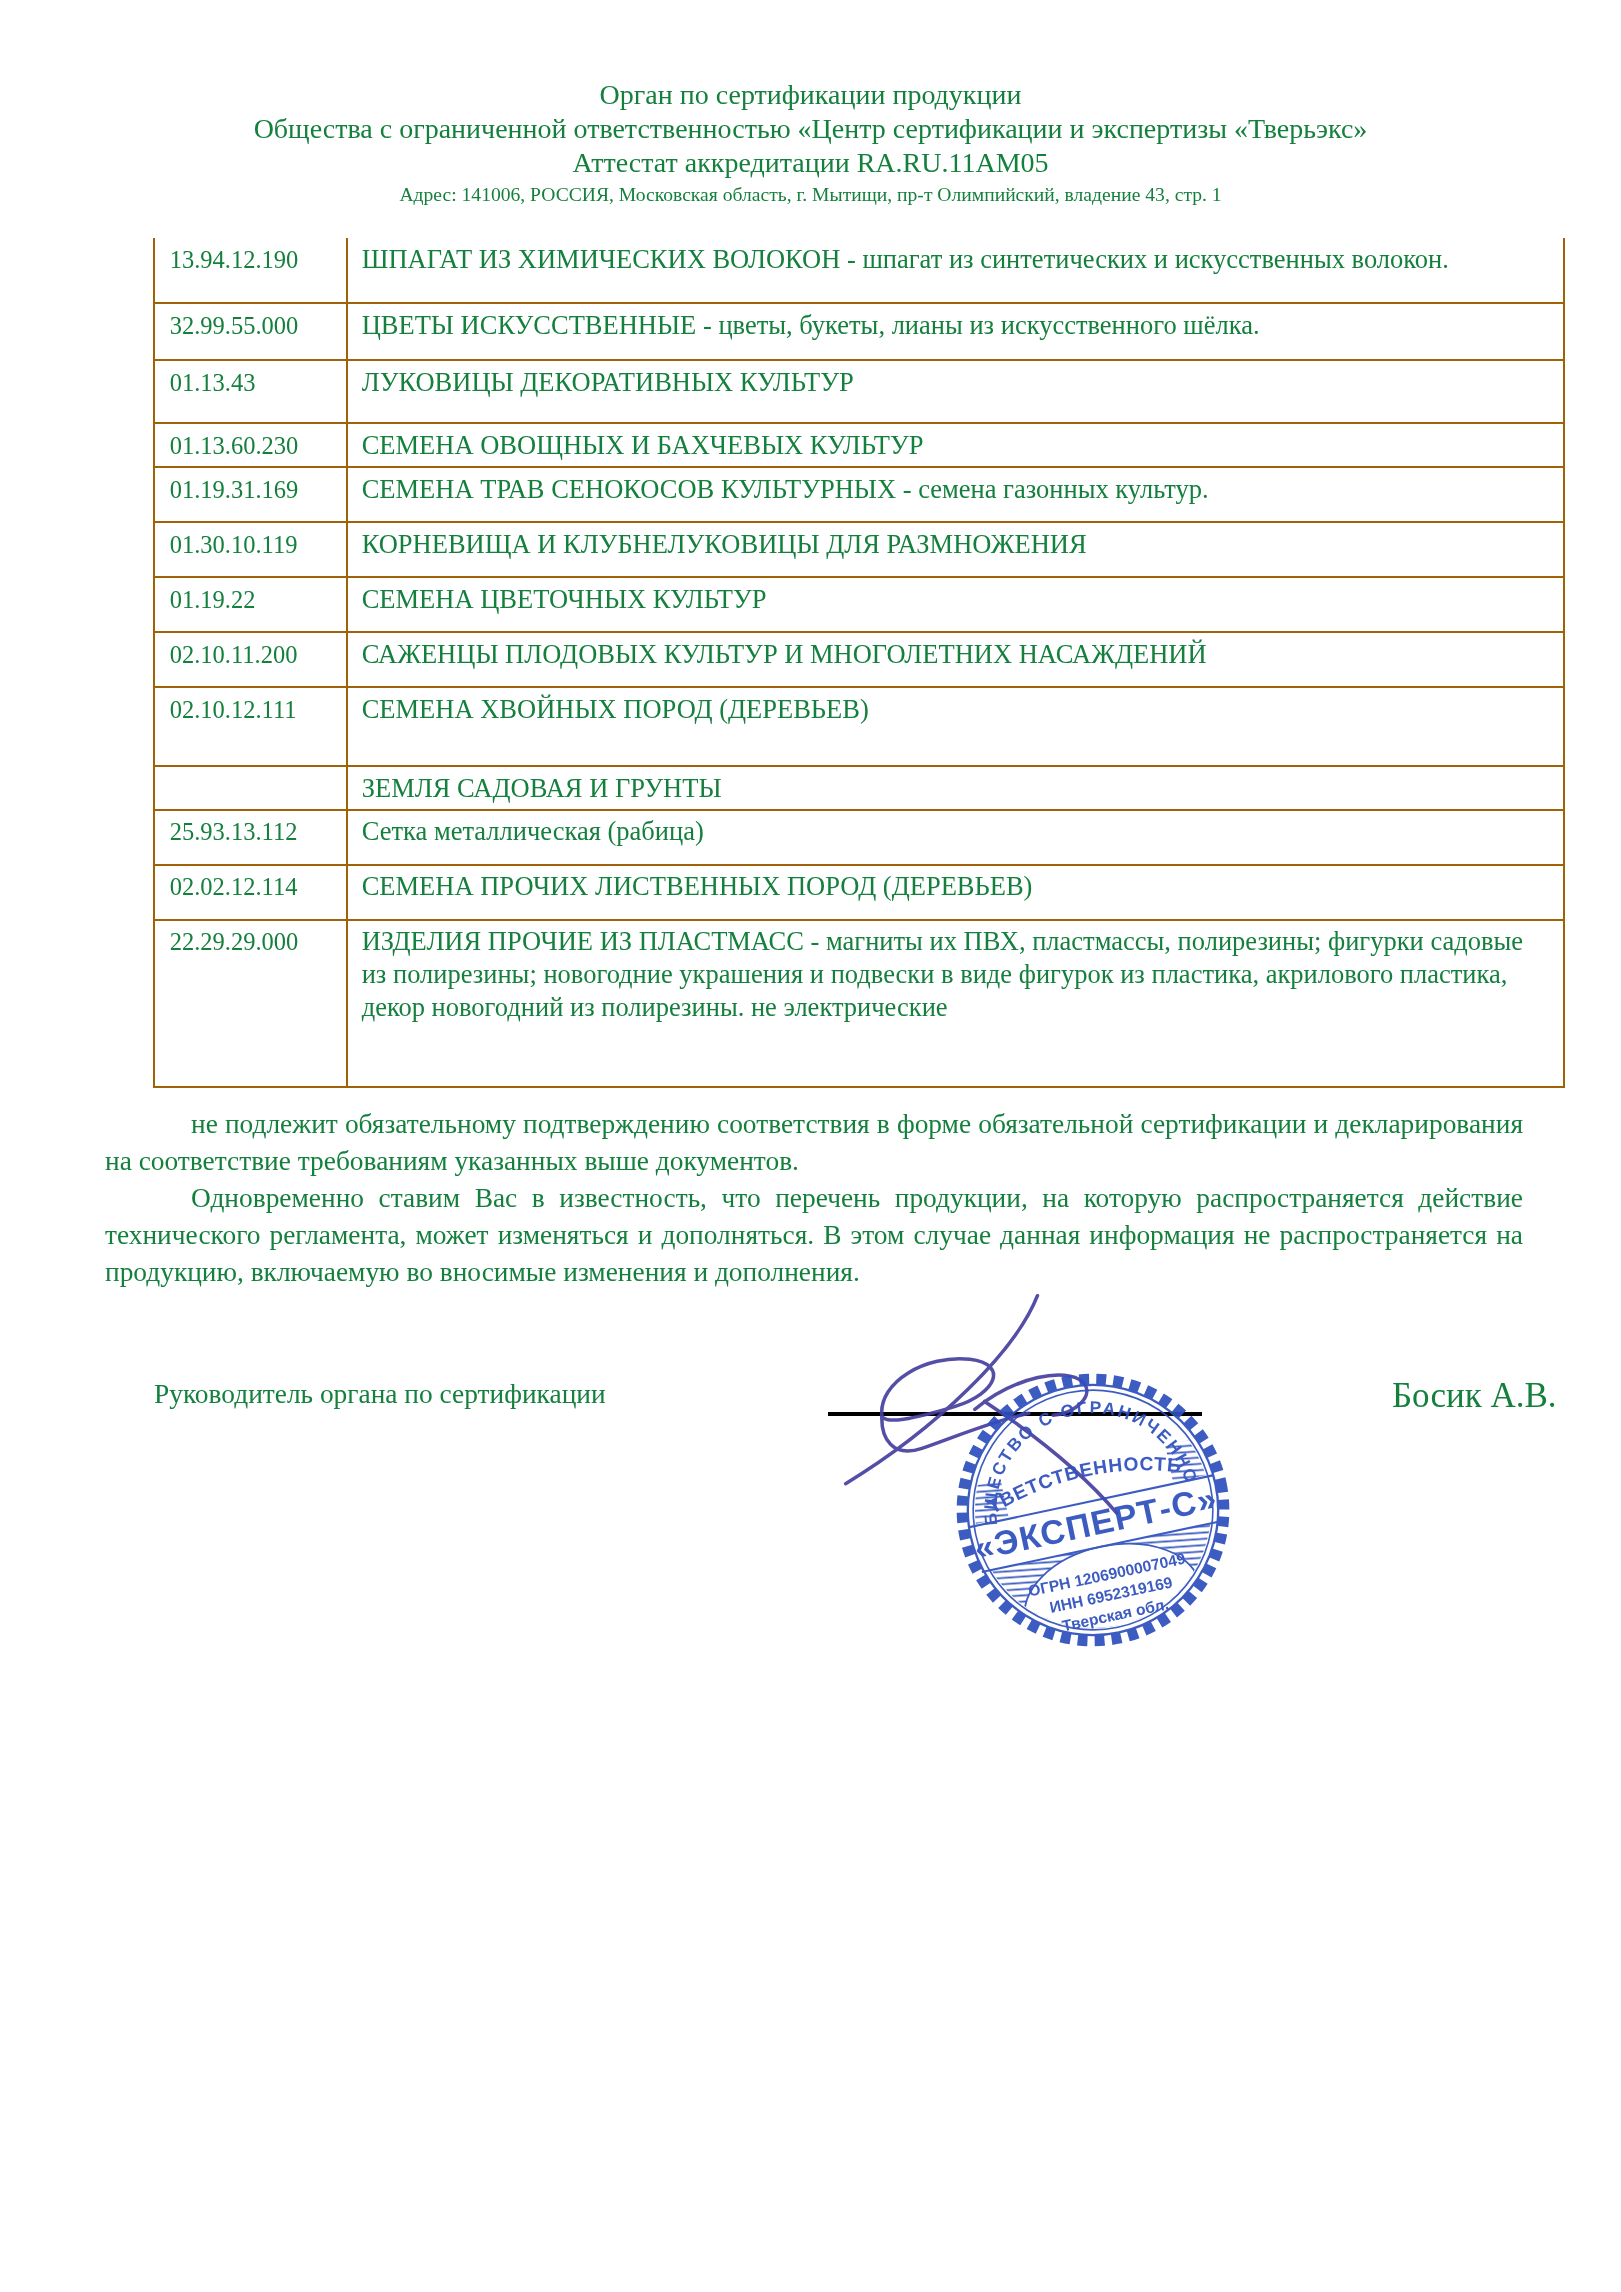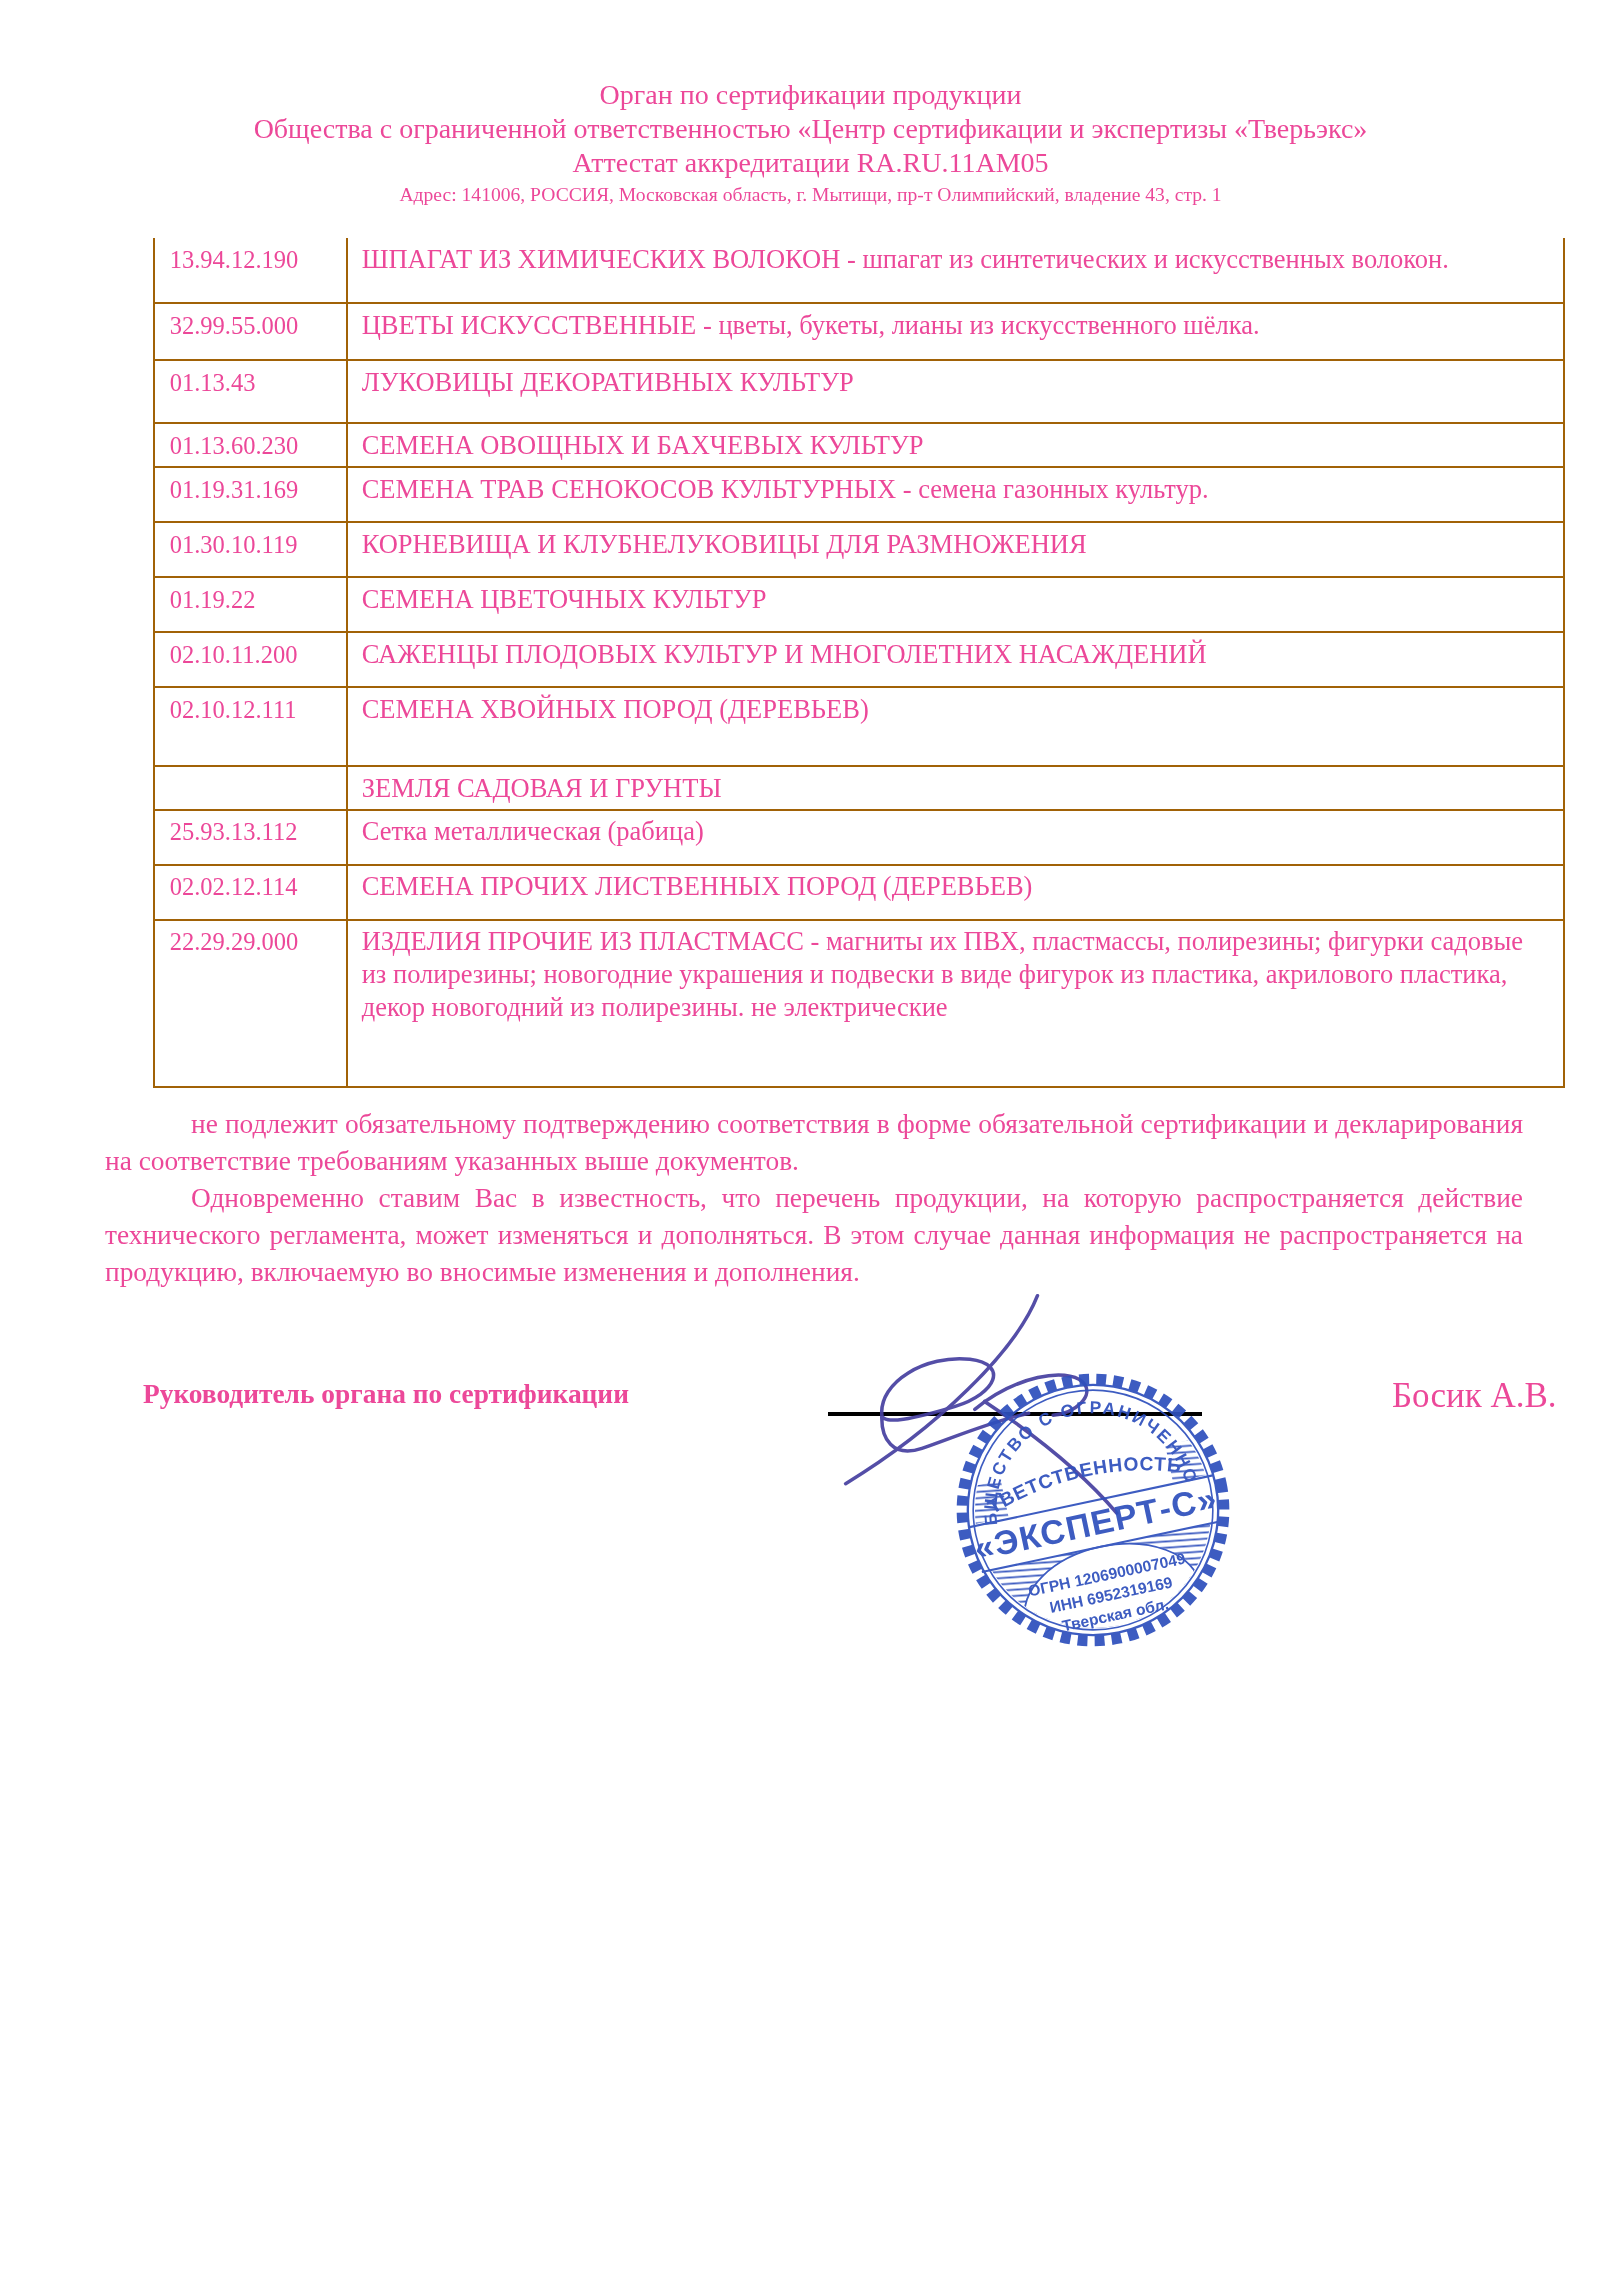--- a/index.html
+++ b/index.html
@@ -1,19 +1,19 @@
 <!DOCTYPE html>
 <html lang="ru"><head>
 <meta charset="utf-8">
 <style>
   * { margin:0; padding:0; box-sizing:border-box; }
   html,body { background:#888; }
   .page {
     position:relative; width:1621px; height:2293px; background:#ffffff;
-    font-family:"Liberation Serif", serif; color:#ec4899; overflow:hidden;
+    font-family:"Liberation Serif", serif; color:#15803d; overflow:hidden;
     margin:0 auto;
   }
   
   .header { position:absolute; top:78px; left:0; width:100%; text-align:center; }
   .header .h-line { font-size:28px; line-height:34px; }
   .header .h-addr { font-size:19.6px; line-height:26.5px; margin-top:2px; }
   
   table.products {
     position:absolute; top:238px; left:153px; width:1412px;
     border-collapse:collapse; table-layout:fixed;
@@ -31,21 +31,21 @@
   tr.r7 td{height:55px} tr.r8 td{height:55px} tr.r9 td{height:79px}
   tr.r10 td{height:31px} tr.r11 td{height:55px} tr.r12 td{height:55px}
   tr.r13 td{height:167px}
   
   .bodytext { position:absolute; top:1106px; left:105px; width:1418px; }
   .bodytext p {
     font-size:27.4px; line-height:37px; text-align:justify; text-indent:86px;
     text-justify:inter-word;
   }
   
-  .role   { position:absolute; top:1379px; left:143px;  font-size:27.4px;font-weight:bold; }
+  .role   { position:absolute; top:1379px; left:154px;  font-size:27.4px; }
   .person { position:absolute; top:1376px; left:1392px; font-size:35px; }
   .sigline{ position:absolute; top:1412px; left:828px; width:374px; height:3.9px; background:#000; }
   .sig-ink{ position:absolute; top:1266px; left:828px; }
   .stamp  { position:absolute; top:1358px; left:941px; opacity:.93; }
   .stamp text { font-family:"Liberation Sans", sans-serif; font-weight:bold; }
 </style>
 </head>
 <body>
 
 <div class="page">

